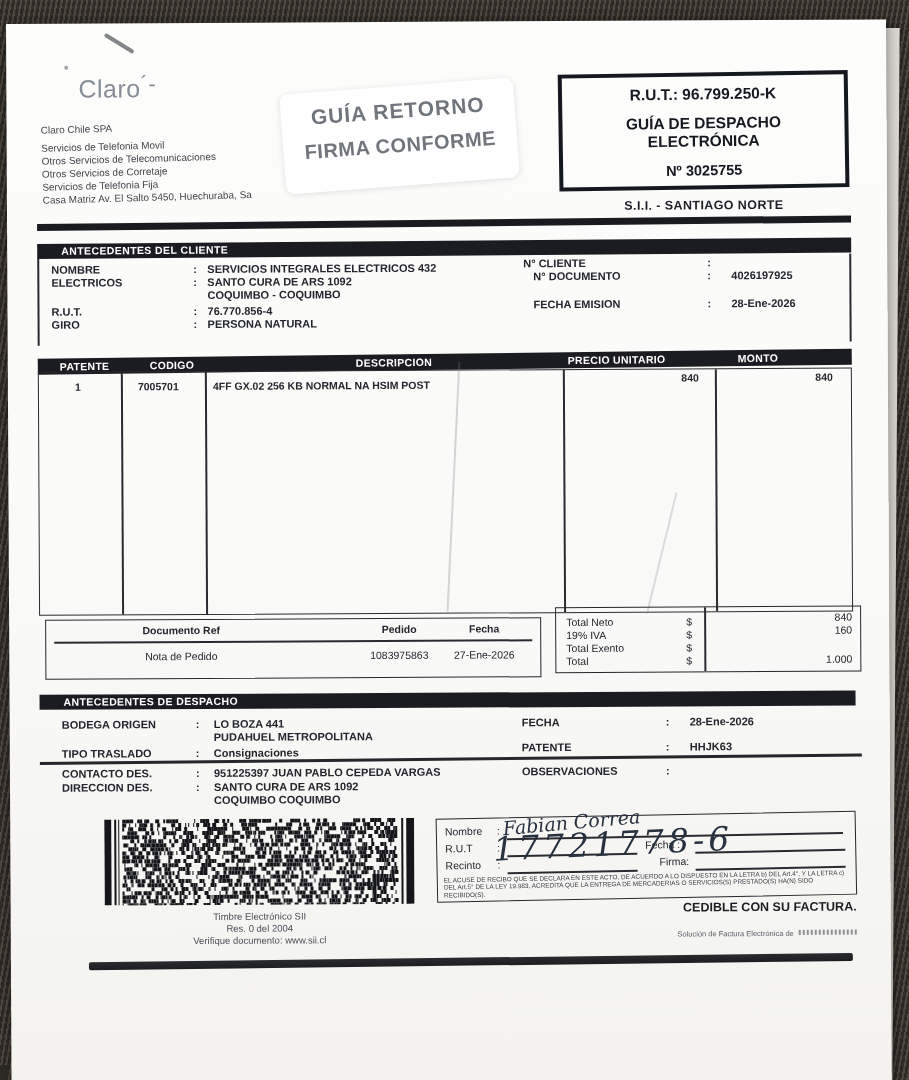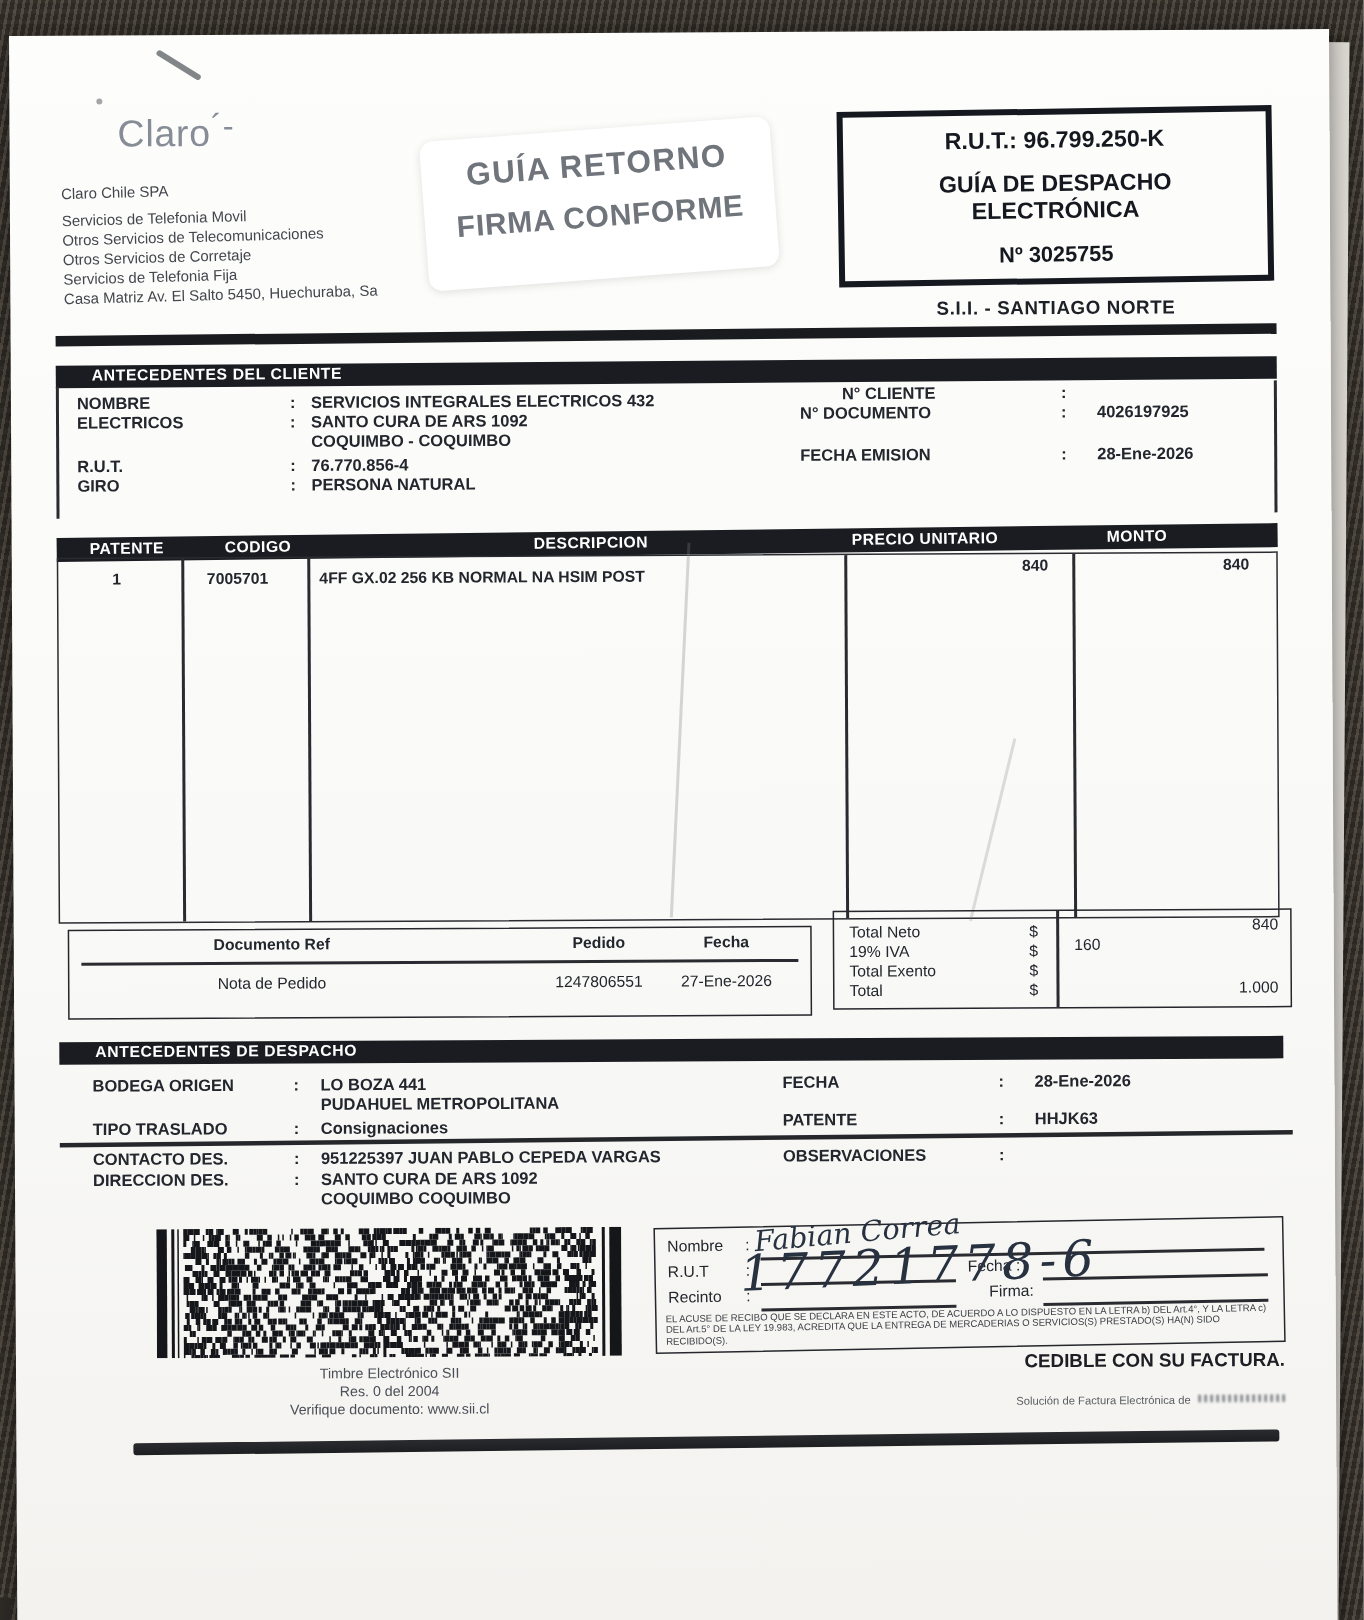--- a/index.html
+++ b/index.html
@@ -98,21 +98,21 @@
     <span class="abs t11 b" style="left:200px;top:266px;">COQUIMBO - COQUIMBO</span>
 
     <span class="abs t11 b" style="left:44px;top:282px;">R.U.T.</span>
     <span class="abs colon" style="left:186px;top:282px;">:</span>
     <span class="abs t11 b" style="left:200px;top:282px;">76.770.856-4</span>
 
     <span class="abs t11 b" style="left:44px;top:295px;">GIRO</span>
     <span class="abs colon" style="left:186px;top:295px;">:</span>
     <span class="abs t11 b" style="left:200px;top:295px;">PERSONA NATURAL</span>
 
-    <span class="abs t11 b" style="left:554px;top:236px;text-align:right;">N° CLIENTE</span>
+    <span class="abs t11 b" style="left:516px;top:236px;text-align:right;">N° CLIENTE</span>
     <span class="abs colon" style="left:700px;top:236px;">:</span>
     <span class="abs t11 b" style="left:724px;top:236px;"></span>
 
     <span class="abs t11 b" style="left:526px;top:249px;">N° DOCUMENTO</span>
     <span class="abs colon" style="left:700px;top:249px;">:</span>
     <span class="abs t11 b" style="left:724px;top:249px;">4026197925</span>
 
     <span class="abs t11 b" style="left:526px;top:277px;">FECHA EMISION</span>
     <span class="abs colon" style="left:700px;top:277px;">:</span>
     <span class="abs t11 b" style="left:724px;top:277px;">28-Ene-2026</span>
@@ -139,32 +139,32 @@
     </div>
     <div class="crease" style="left:444px;top:340px;width:1.5px;height:250px;transform:rotate(3deg);"></div>
     <div class="crease" style="left:652px;top:470px;width:1.5px;height:125px;transform:rotate(14deg);opacity:.8;"></div>
 
     <div class="abs" style="left:36px;top:596px;width:496px;height:60px;border:1.5px solid #26272c;box-sizing:border-box;">
       <span class="abs t10 b" style="left:20px;top:4px;width:230px;text-align:center;">Documento Ref</span>
       <span class="abs t10 b" style="left:300px;top:4px;width:106px;text-align:center;">Pedido</span>
       <span class="abs t10 b" style="left:396px;top:4px;width:84px;text-align:center;">Fecha</span>
       <div class="abs hline" style="left:8px;top:21px;width:478px;"></div>
       <span class="abs t10" style="left:20px;top:30px;width:230px;text-align:center;">Nota de Pedido</span>
-      <span class="abs t10" style="left:300px;top:30px;width:106px;text-align:center;">1247806551</span>
+      <span class="abs t10" style="left:300px;top:30px;width:106px;text-align:center;">1083975863</span>
       <span class="abs t10" style="left:396px;top:30px;width:84px;text-align:center;">27-Ene-2026</span>
     </div>
 
     <div class="abs" style="left:546px;top:586px;width:306px;height:66px;border:1.5px solid #26272c;box-sizing:border-box;">
       <div class="abs vline" style="left:148px;top:0;height:100%;"></div>
       <span class="abs t10" style="left:10px;top:8px;">Total Neto</span>
       <span class="abs t10" style="left:130px;top:8px;">$</span>
       <span class="abs t10" style="left:160px;top:4px;width:136px;text-align:right;">840</span>
       <span class="abs t10" style="left:10px;top:21px;">19% IVA</span>
       <span class="abs t10" style="left:130px;top:21px;">$</span>
-      <span class="abs t10" style="left:160px;top:17px;width:136px;">160</span>
+      <span class="abs t10" style="left:160px;top:17px;width:136px;text-align:right;">160</span>
       <span class="abs t10" style="left:10px;top:34px;text-align:right;">Total Exento</span>
       <span class="abs t10" style="left:130px;top:34px;">$</span>
       <span class="abs t10" style="left:160px;top:30px;width:136px;text-align:right;"></span>
       <span class="abs t10" style="left:10px;top:47px;">Total</span>
       <span class="abs t10" style="left:130px;top:47px;">$</span>
       <span class="abs t10" style="left:160px;top:46px;width:136px;text-align:right;">1.000</span>
     </div>
 
     <div class="abs bar" style="left:30px;top:671px;width:816px;height:15px;">
       <div class="ttl">ANTECEDENTES DE DESPACHO</div>

